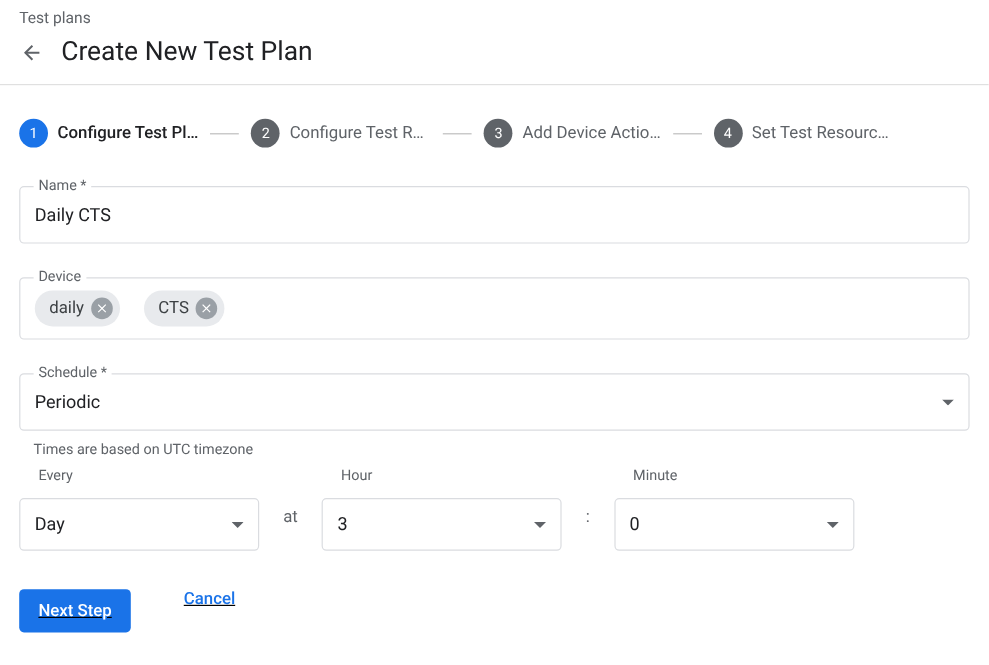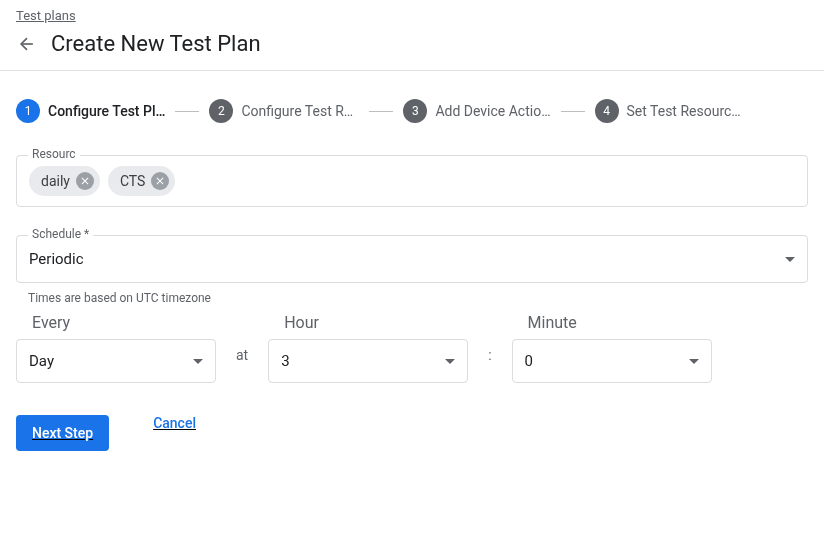--- a/index.html
+++ b/index.html
@@ -16,21 +16,20 @@
     }
     .header-section {
       padding: 8px 16px 14px;
       border-bottom: 1px solid #e0e0e0;
     }
     .breadcrumb {
       font-size: 13px;
       color: #5f6368;
       margin-bottom: 8px;
       font-weight: 400;
-      text-decoration: underline;
     }
     .title-row {
       display: flex;
       align-items: center;
       gap: 12px;
     }
     .back-icon {
       width: 24px;
       height: 24px;
       display: flex;
@@ -118,21 +117,21 @@
       font-size: 15px;
       color: #202124;
       outline: none;
     }
     .chips-container {
       width: 100%;
       border: 1px solid #dadce0;
       border-radius: 4px;
       padding: 10px 12px;
       display: flex;
-      gap: 8px;
+      gap: 20px;
       min-height: 48px;
       align-items: center;
     }
     .chip {
       display: inline-flex;
       align-items: center;
       gap: 6px;
       background: #e8eaed;
       border-radius: 16px;
       padding: 6px 6px 6px 12px;
@@ -191,21 +190,21 @@
     }
     .time-field .select-input {
       padding: 12px 12px;
     }
     .time-field-label {
       position: absolute;
       top: -8px;
       left: 12px;
       background: #fff;
       padding: 0 4px;
-      font-size: 16px;
+      font-size: 12px;
       color: #5f6368;
     }
     .time-separator {
       font-size: 14px;
       color: #5f6368;
       padding-top: 6px;
     }
     .button-row {
       display: flex;
       gap: 44px;
@@ -263,23 +262,27 @@
       <div class="step-circle inactive">3</div>
       <div class="step-label inactive">Add Device Actio…</div>
     </div>
     <div class="step-connector"></div>
     <div class="step">
       <div class="step-circle inactive">4</div>
       <div class="step-label inactive">Set Test Resourc…</div>
     </div>
   </div>
 
-
   <div class="form-field">
-    <label class="form-field-label">Resourc</label>
+    <label class="form-field-label">Name *</label>
+    <input class="text-input" type="text" value="Daily CTS" style="">
+  </div>
+
+  <div class="form-field">
+    <label class="form-field-label">Device</label>
     <div class="chips-container">
       <span class="chip">
         <span>daily</span>
         <span class="chip-remove">
           <svg viewBox="0 0 24 24" fill="#fff">
               <path d="M19 6.41L17.59 5 12 10.59 6.41 5 5 6.41 10.59 12 5 17.59 6.41 19 12 13.41 17.59 19 19 17.59 13.41 12z"></path>
             </svg>
         </span>
       </span>
       <span class="chip">

